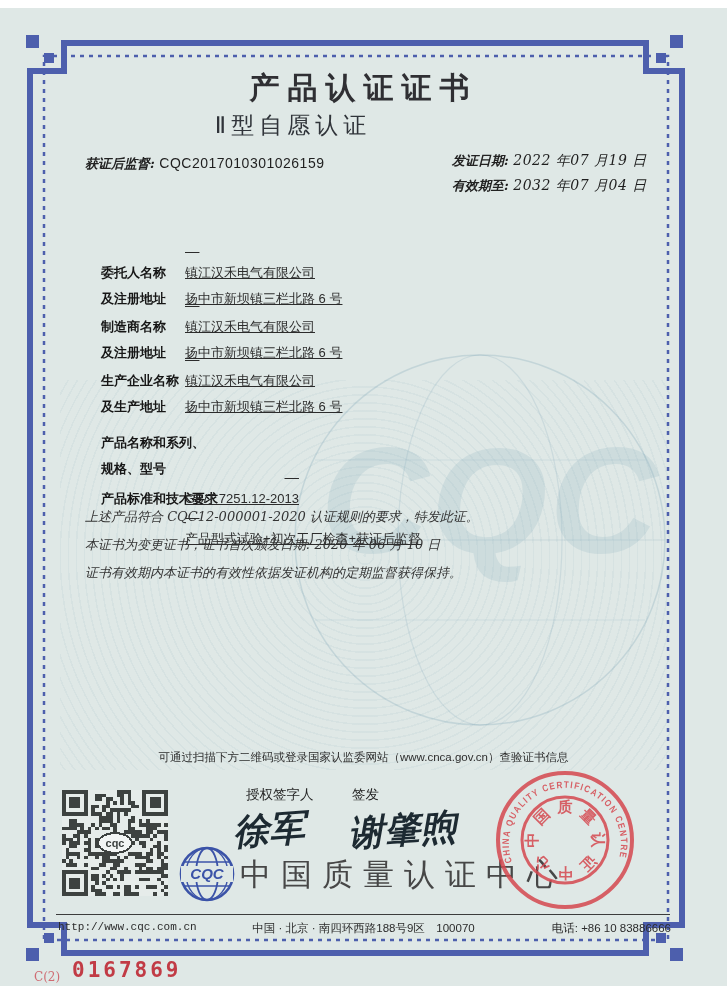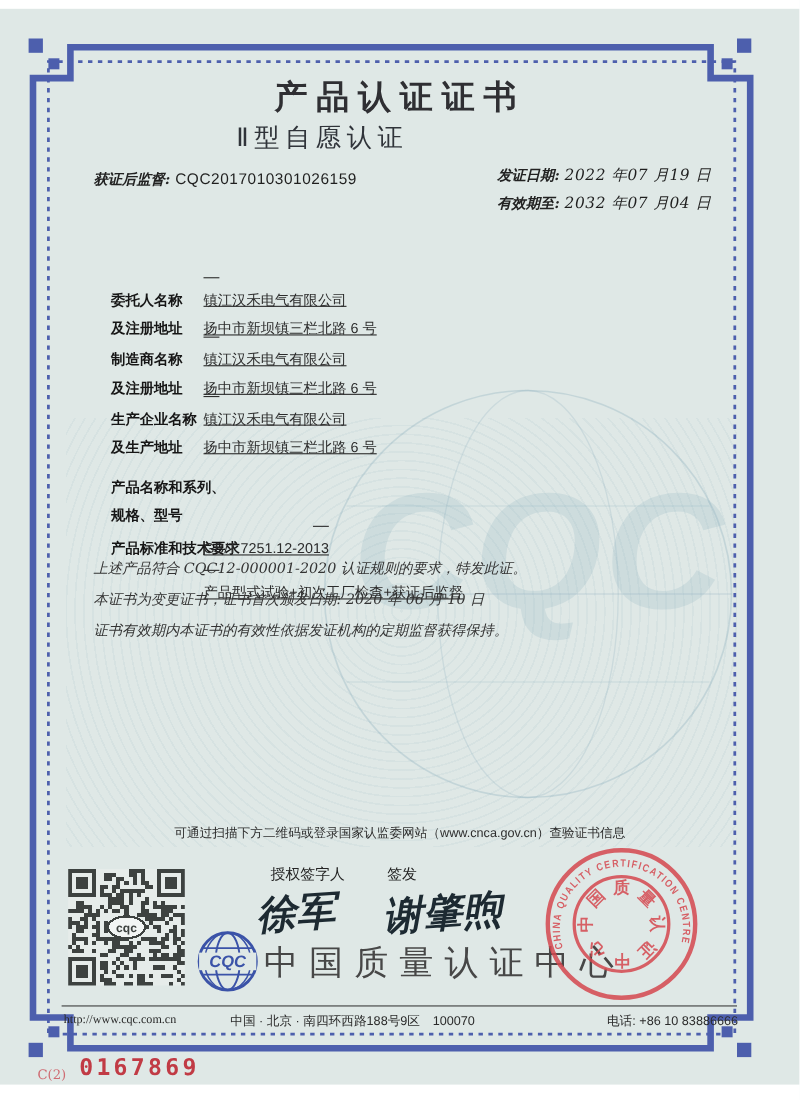--- a/index.html
+++ b/index.html
@@ -26,22 +26,22 @@
            font-size:11.5px;color:#2d2d2d;}
 
   .sig-label{position:absolute;font-size:13.5px;color:#242424;}
   .sig-name{position:absolute;font-family:"DejaVu Serif","Liberation Serif",serif;
             font-style:italic;font-weight:bold;font-size:36px;color:#1d2a32;transform:rotate(-4deg);}
 
   .org-name{position:absolute;left:240px;top:854px;font-size:31px;letter-spacing:10px;color:#474747;}
 
   .footer-line{position:absolute;left:56px;top:914px;width:614px;border-top:1.5px solid #3c3c3c;}
   .footer-text{position:absolute;top:921px;font-size:11.5px;color:#2b2b2b;}
-  .footer-web{left:58px;font-family:Liberation Serif, serif;font-size:11px;}
-  .footer-addr{left:0;width:641px;text-align:center;}
+  .footer-web{left:58px;font-family:Liberation Mono, monospace;font-size:11px;}
+  .footer-addr{left:0;width:727px;text-align:center;}
   .footer-phone{right:56px;}
 
   .serial-prefix{position:absolute;left:34px;top:970px;font-size:12px;color:#cf6b72;
                  font-family:"DejaVu Serif",serif;}
   .serial-number{position:absolute;left:72px;top:958px;font-size:21px;font-weight:bold;
                  letter-spacing:3px;color:#c13b45;font-family:"DejaVu Sans Mono",monospace;}
 
   .wm-text{position:absolute;left:280px;top:415px;width:420px;text-align:center;
            font-size:150px;font-weight:bold;font-style:italic;letter-spacing:2px;
            color:rgba(140,176,190,0.22);}

